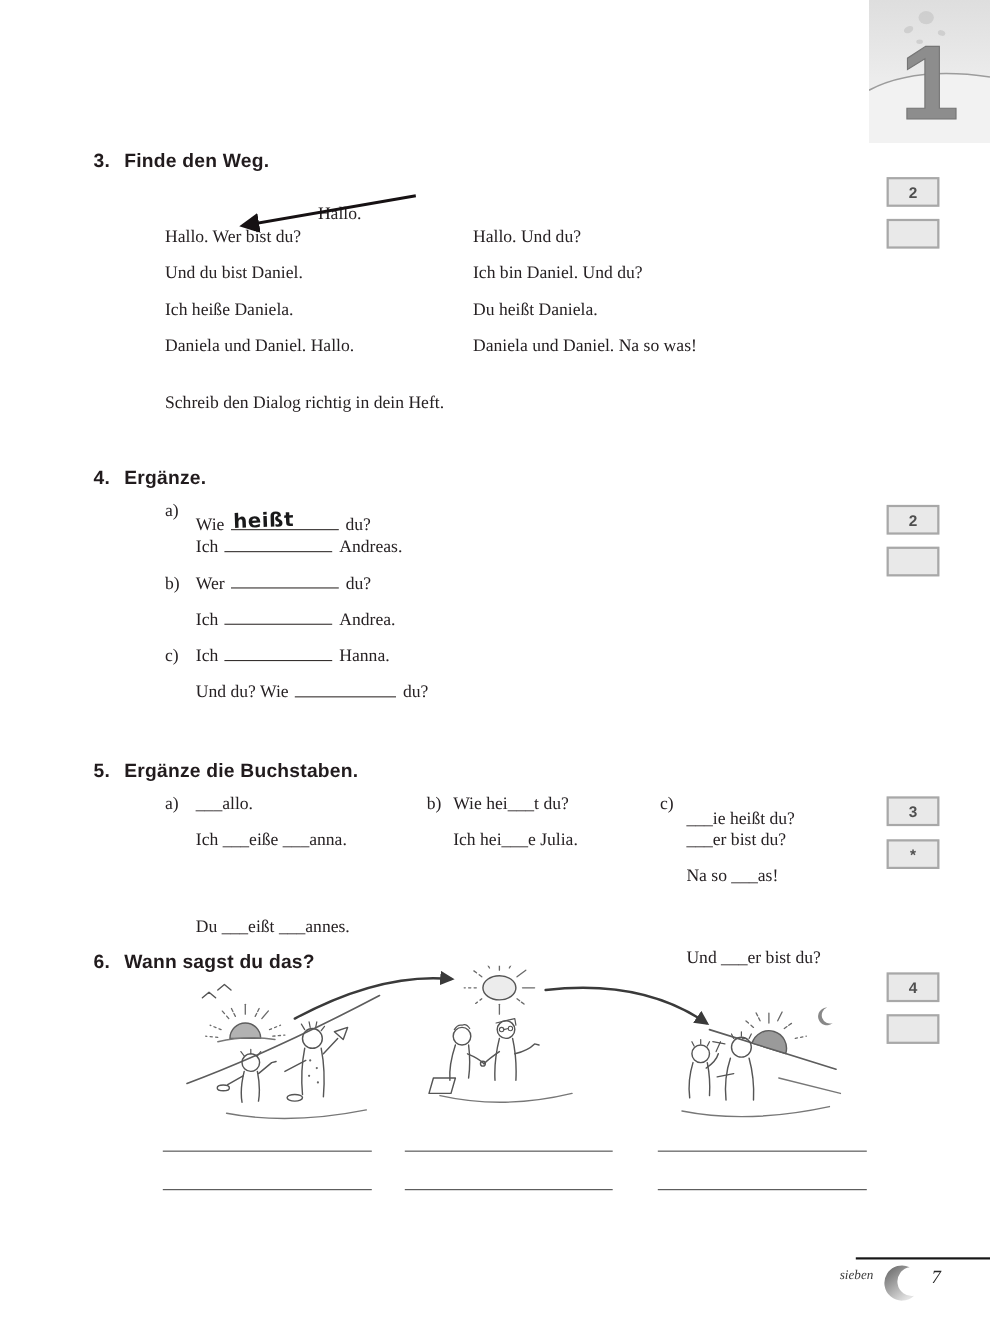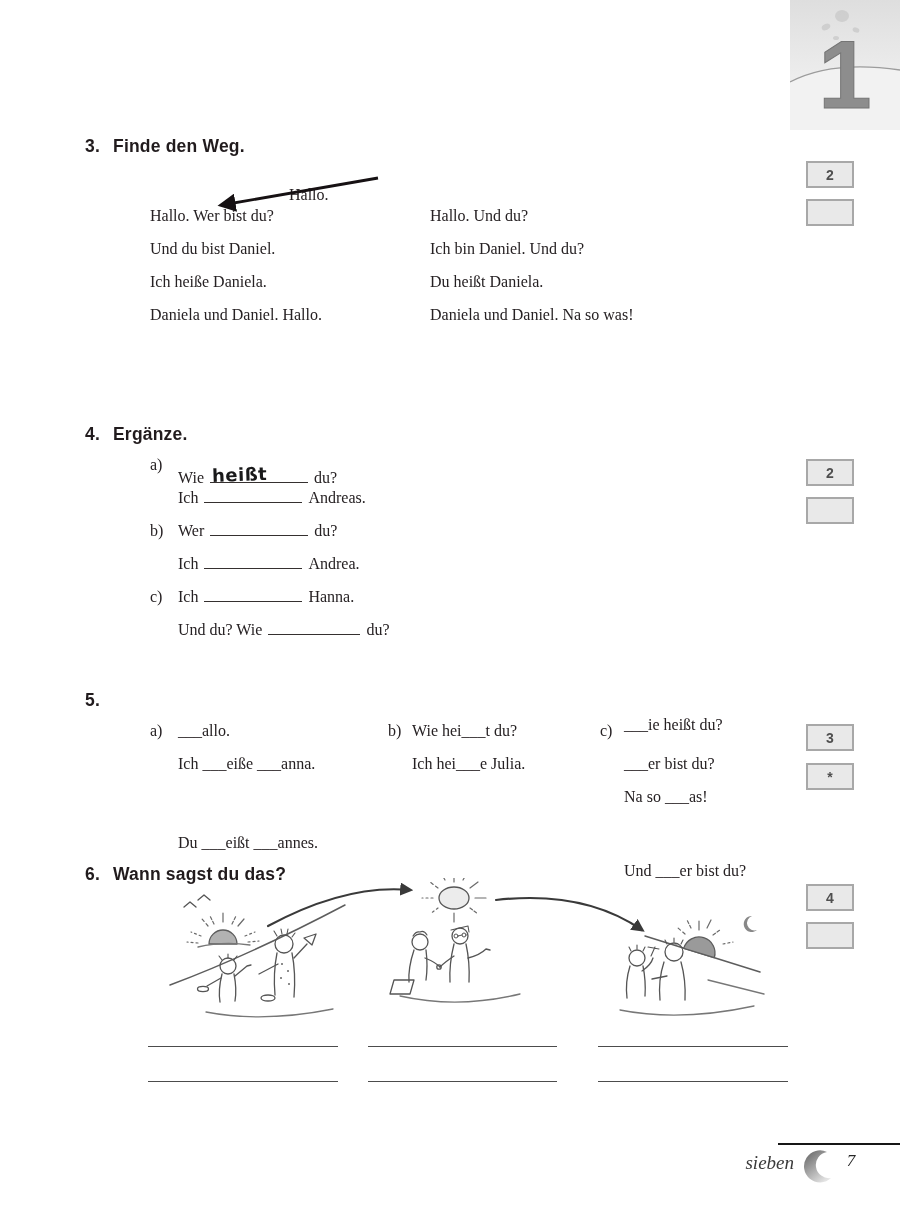--- a/index.html
+++ b/index.html
@@ -20,21 +20,21 @@
   .handwritten{position:absolute;left:2px;bottom:-3px;
                font-family:"DejaVu Sans",sans-serif;font-weight:700;font-size:18px;
                color:#19191a;transform:rotate(-2deg);display:inline-block;letter-spacing:.5px;}
   .pre{margin-right:6px;} .post{margin-left:6px;}
   .ans-line{position:absolute;height:0;border-top:1.6px solid #4c4c4c;}
   .word-bank{position:absolute;left:150px;top:1102px;width:638px;height:27px;
              border:1.2px solid #2c2c2c;display:flex;align-items:center;justify-content:center;
              font-size:16.5px;color:#1d1d1d;}
   .footer-rule{position:absolute;left:778px;top:1143px;width:122px;border-top:2.2px solid #161616;}
   .page-word{position:absolute;left:690px;top:1152px;width:104px;text-align:right;
-             font-style:italic;font-size:19px;color:#3a3a3a;}
+             font-style:italic;font-size:12px;color:#3a3a3a;}
   .page-num{position:absolute;left:834px;top:1151px;width:34px;text-align:center;
             font-style:italic;font-size:17px;color:#262626;}
   svg{display:block;}
 </style>
 </head>
 <body>
 
 <div id="page">
 
   <div class="abs" style="left:790px;top:0;">
@@ -81,20 +81,21 @@
   <div class="doc-line" style="left:150px;top:207px;">Hallo. Wer bist du?</div>
   <div class="doc-line" style="left:150px;top:240px;">Und du bist Daniel.</div>
   <div class="doc-line" style="left:150px;top:273px;">Ich heiße Daniela.</div>
   <div class="doc-line" style="left:150px;top:306px;">Daniela und Daniel. Hallo.</div>
 
   <div class="doc-line" style="left:430px;top:207px;">Hallo. Und du?</div>
   <div class="doc-line" style="left:430px;top:240px;">Ich bin Daniel. Und du?</div>
   <div class="doc-line" style="left:430px;top:273px;">Du heißt Daniela.</div>
   <div class="doc-line" style="left:430px;top:306px;">Daniela und Daniel. Na so was!</div>
 
+  <div class="doc-line" style="left:150px;top:358px;">Schreib den Dialog richtig in dein Heft.</div>
 
   <div class="score-box" style="top:161px;">
     <span>2</span>
     </div>
   <div class="score-box" style="top:199px;">
     <span></span>
     </div>
 
   <div class="heading" style="left:85px;top:424px;">
     <span>4.</span>
@@ -125,33 +126,34 @@
 
   <div class="score-box" style="top:459px;">
     <span>2</span>
     </div>
   <div class="score-box" style="top:497px;">
     <span></span>
     </div>
 
   <div class="heading" style="left:85px;top:690px;">
     <span>5.</span>
+    <span>Ergänze die Buchstaben.</span>
   </div>
 
   <div class="label-col" style="left:150px;top:722px;">a)</div>
   <div class="doc-line" style="left:178px;top:722px;">___allo.</div>
   <div class="doc-line" style="left:178px;top:755px;">Ich ___eiße ___anna.</div>
   <div class="doc-line" style="left:178px;top:788px;margin-top:46px;">Du ___eißt ___annes.</div>
 
   <div class="label-col" style="left:388px;top:722px;">b)</div>
   <div class="doc-line" style="left:412px;top:722px;">Wie hei___t du?</div>
   <div class="doc-line" style="left:412px;top:755px;">Ich hei___e Julia.</div>
 
   <div class="label-col" style="left:600px;top:722px;">c)</div>
-  <div class="doc-line" style="left:624px;top:716px;">___ie heißt du?</div>
+  <div class="doc-line" style="left:624px;top:736px;">___ie heißt du?</div>
   <div class="doc-line" style="left:624px;top:755px;">___er bist du?</div>
   <div class="doc-line" style="left:624px;top:788px;">Na so ___as!</div>
   <div class="doc-line" style="left:624px;top:862px;">Und ___er bist du?</div>
 
   <div class="score-box" style="top:724px;">
     <span>3</span>
     </div>
   <div class="score-box" style="top:763px;">
     <span>*</span>
     </div>

